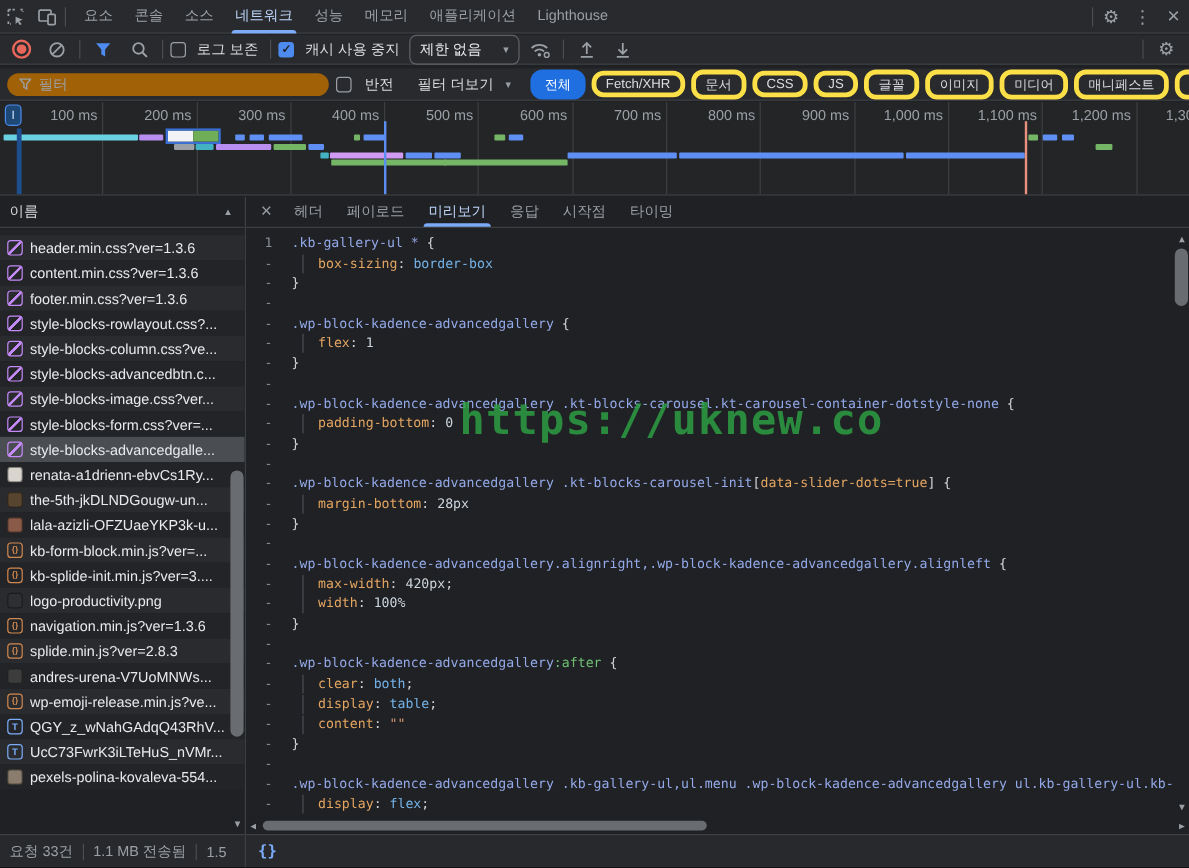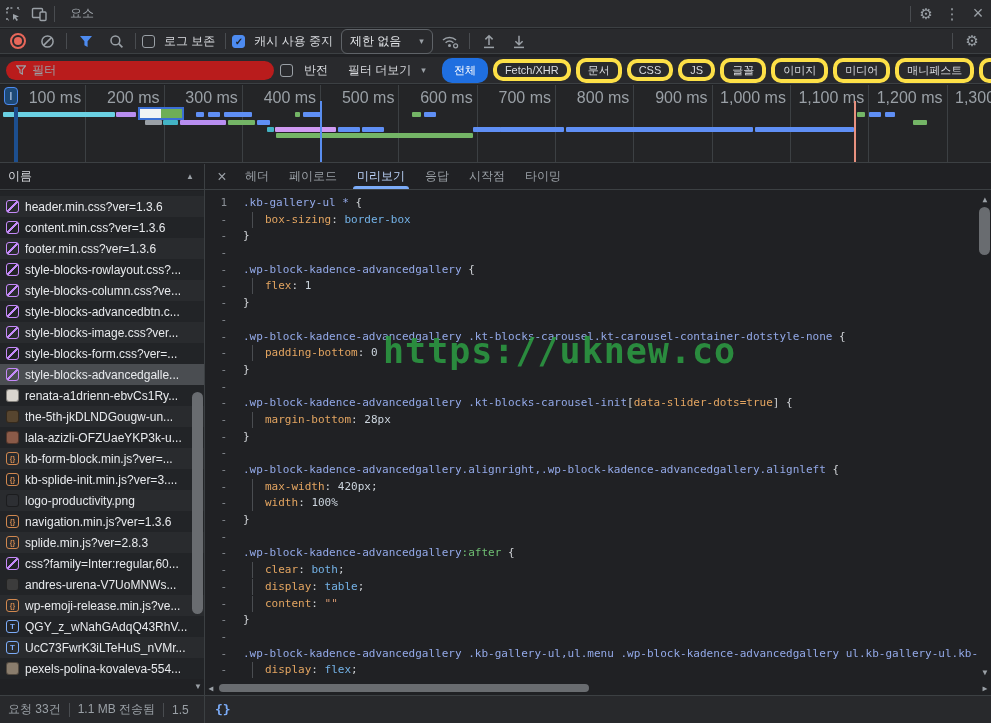--- a/index.html
+++ b/index.html
@@ -5,49 +5,49 @@
   * { margin:0; padding:0; box-sizing:border-box; }
   html,body { background:#000; }
   body { font-family:"Liberation Sans", sans-serif; }
   .dt { position:relative; width:991px; height:723px; background:#202124; color:#e8eaed; overflow:hidden; font-size:12px; }
 
   
   .tabbar { position:absolute; left:0; top:0; width:991px; height:28px; background:#292a2d; border-bottom:1px solid #3c4043; display:flex; align-items:center; }
   .ico { display:inline-flex; align-items:center; justify-content:center; width:26px; height:26px; color:#9aa0a6; cursor:pointer; }
   .ico.txt { font-size:15px; }
   .vsep { width:1px; height:16px; background:#494c50; margin:0 2px; }
-  .ptabs { display:flex; height:28px; margin-left:4px;flex-direction:column; }
+  .ptabs { display:flex; height:28px; margin-left:4px; }
   .ptab { padding:0 9px; line-height:27px; color:#9aa0a6; position:relative; cursor:pointer; white-space:nowrap; }
   .ptab.active { color:#bdd5fb; }
   .ptab.active::after { content:""; position:absolute; left:6px; right:6px; bottom:0; height:3px; border-radius:3px 3px 0 0; background:#7cacf8; }
   .grow { flex:1; }
 
   
   .toolbar { position:absolute; left:0; top:29px; width:991px; height:25px; background:#292a2d; border-bottom:1px solid #3c4043; display:flex; align-items:center; padding:0 6px; gap:4px; }
   .rec { width:16px; height:16px; border-radius:50%; border:2px solid #e8675a; display:flex; align-items:center; justify-content:center; margin:0 4px; cursor:pointer; }
   .rec i { width:8px; height:8px; border-radius:50%; background:#e8675a; }
   .cb { width:13px; height:13px; border:1.5px solid #9aa0a6; border-radius:3px; display:inline-flex; align-items:center; justify-content:center; margin-right:5px; cursor:pointer; flex:none; }
   .cb.on { background:#4d8bf0; border-color:#4d8bf0; color:#202124; font-size:10px; font-weight:bold; }
   .tlabel { color:#dadce0; white-space:nowrap; margin-right:4px; }
   .throttle { display:flex; align-items:center; gap:18px; border:1px solid #5f6368; border-radius:6px; padding:3px 8px; color:#e8eaed; cursor:pointer; white-space:nowrap; }
   .caret { color:#9aa0a6; font-size:9px; }
 
   
   .filterbar { position:absolute; left:0; top:57px; width:991px; height:27px; background:#292a2d; border-bottom:1px solid #3c4043; display:flex; align-items:center; padding:0 6px; gap:6px; }
-  .filter-input { display:flex; align-items:center; gap:6px; width:268px; height:19px; background:#b91c1c; border-radius:10px; padding:0 10px; flex:none; }
+  .filter-input { display:flex; align-items:center; gap:6px; width:268px; height:19px; background:#a16207; border-radius:10px; padding:0 10px; flex:none; }
   .filter-input input { background:transparent; border:none; outline:none; color:#e8eaed; font-size:12px; width:100%; font-family:"Liberation Sans",sans-serif; }
   .filter-input input::placeholder { color:#9aa0a6; }
   .pills { display:flex; align-items:center; gap:5px; white-space:nowrap; }
   .pill { border:4px solid #fde047; border-radius:10px; padding:1px 8px; color:#dadce0; font-size:11px; cursor:pointer; }
   .pill.active { background:#1f6fe0; border-color:#1f6fe0; color:#fff; }
 
   
   .overview { position:absolute; left:0; top:85px; width:991px; height:78px; background:#242527; border-bottom:1px solid #3c4043; overflow:hidden; cursor:crosshair; }
   .gridline { position:absolute; top:0; bottom:0; width:1px; background:#3c4043; }
-  .ticklabel { position:absolute; top:4px; width:76px; text-align:right; font-size:16px; color:#9aa0a6; }
+  .ticklabel { position:absolute; top:4px; width:76px; text-align:right; font-size:12px; color:#9aa0a6; }
   .wbar { position:absolute; height:5px; border-radius:1px; }
   .marker { position:absolute; top:16px; bottom:0; width:1.5px; }
   .selbox { position:absolute; display:flex; border:2px solid #3b6fd4; background:#16191c; }
   .selbox .w { background:#f1f3f4; }
   .selbox .g { background:#6fae57; }
   .ovpill { position:absolute; left:4px; top:2px; width:14px; height:18px; background:#1e4976; border:1px solid #4d8bf0; border-radius:4px; color:#cfe3ff; font-size:10px; display:flex; align-items:center; justify-content:center; }
   .ovstrip { position:absolute; left:14px; top:22px; bottom:0; width:4px; background:#1d4f8f; }
 
   
   .main { position:absolute; left:0; top:164px; width:991px; height:531px; display:flex; }
@@ -355,24 +355,20 @@
           </div>
           <div class="rrow">
             <span class="ficon js">{}</span>
             <span class="rlabel">navigation.min.js?ver=1.3.6</span>
           </div>
           <div class="rrow odd">
             <span class="ficon js">{}</span>
             <span class="rlabel">splide.min.js?ver=2.8.3</span>
           </div>
           <div class="rrow">
-            <span class="ficon css"></span>
-            <span class="rlabel">css?family=Inter:regular,60...</span>
-          </div>
-          <div class="rrow">
             <span class="ficon img" style="background: rgb(60, 60, 60);"></span>
             <span class="rlabel">andres-urena-V7UoMNWs...</span>
           </div>
           <div class="rrow odd">
             <span class="ficon js">{}</span>
             <span class="rlabel">wp-emoji-release.min.js?ve...</span>
           </div>
           <div class="rrow">
             <span class="ficon font">T</span>
             <span class="rlabel">QGY_z_wNahGAdqQ43RhV...</span>

